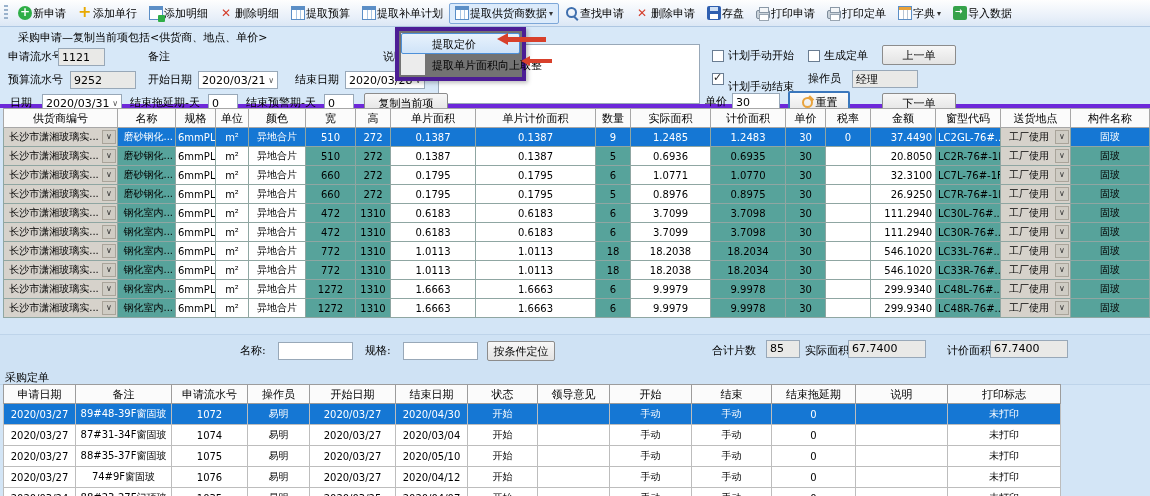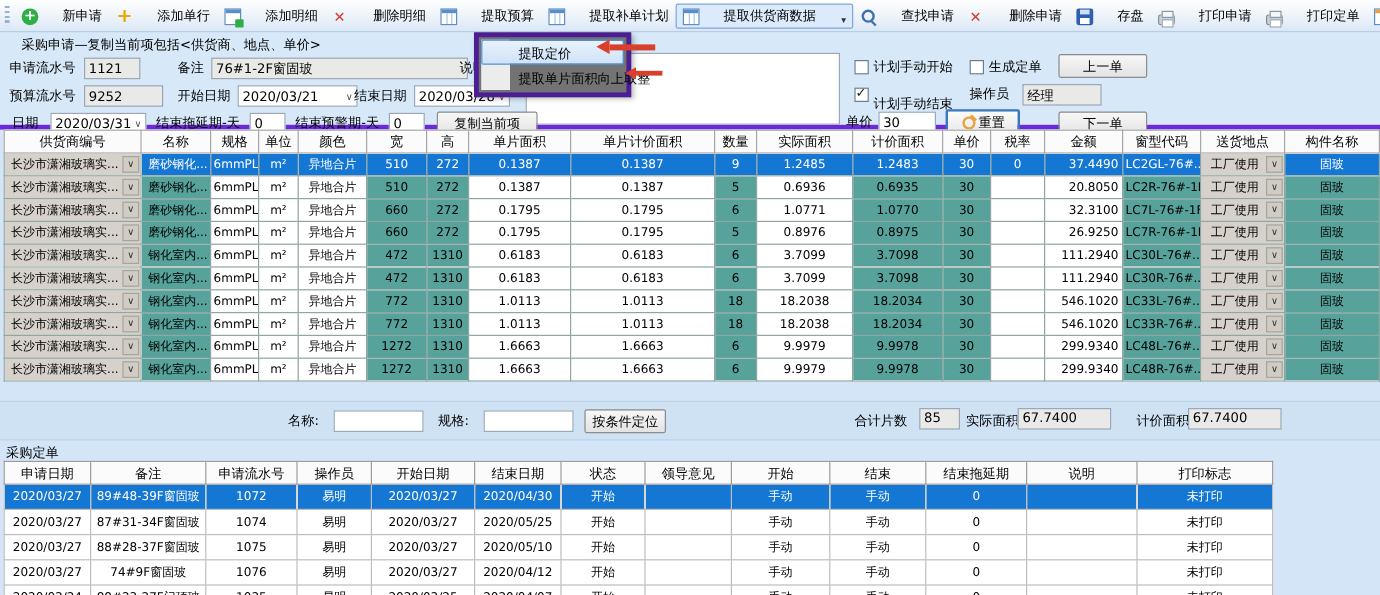--- a/index.html
+++ b/index.html
@@ -5,21 +5,21 @@
   html,body{margin:0;padding:0}
   body{width:1150px;height:496px;overflow:hidden;background:#d3e5f6;
        font-family:"DejaVu Sans","Liberation Sans",sans-serif;font-size:11px;color:#000}
   #app{position:relative;width:1150px;height:496px}
 
   
   .toolbar{position:absolute;left:0;top:0;width:1150px;height:27px;display:flex;align-items:center;
            background:linear-gradient(#fefefe,#e7eff9 70%,#dbe7f5);border-bottom:1px solid #aec7e2;padding-left:2px;box-sizing:border-box}
   .grip{width:4px;height:16px;margin:0 4px 0 2px;
         background:repeating-linear-gradient(#9ab2cc 0 2px,transparent 2px 4px);flex:none}
-  .tb-item{display:flex;align-items:flex-end;gap:20px;padding:2px 5px;border:1px solid transparent;border-radius:2px;white-space:nowrap;cursor:default}
+  .tb-item{display:flex;align-items:center;gap:1px;padding:2px 5px;border:1px solid transparent;border-radius:2px;white-space:nowrap;cursor:default}
   .tb-item.active{border-color:#7da7d8;background:#dcebfb}
   .tb-label{font-size:11px}
   .tb-arrow{font-size:8px;color:#333;margin-left:1px}
 
   
   .ic{width:14px;height:14px;position:relative;display:inline-block;flex:none;box-sizing:border-box}
   .ic-plus-circle-green{background:#2fae47;border-radius:50%}
   .ic-plus-circle-green::before{content:"+";position:absolute;left:0;right:0;top:-1px;text-align:center;color:#fff;font-weight:bold;font-size:12px}
   .ic-plus-yellow::before{content:"+";position:absolute;left:0;top:-4px;color:#e8a900;font-weight:900;font-size:16px}
   .ic-grid-blue,.ic-grid-add,.ic-dict{background:#fff;border:1px solid #5b8ec6}
@@ -83,21 +83,21 @@
   .ddwrap .ddbtn{flex:none;width:14px;height:14px;margin-right:1px;background:#cfccc4;border:1px solid #a9a49a;
                  font-size:8px;line-height:12px;text-align:center;color:#333;box-sizing:border-box}
   tr.selected td.c-teal,tr.selected td.c-white{background:#1577d4;color:#fff}
 
   .orders{position:absolute;left:3px;top:384px;width:1058px;background:#fff}
   .orders th{background:#fbfbfb;border:1px solid #9c9c9c;height:16px;font-weight:normal;font-size:11px;white-space:nowrap;overflow:hidden}
   .orders td{background:#fff;border:1px solid #bdbdbd;height:18px;font-size:10px;text-align:center;white-space:nowrap;overflow:hidden}
   .orders tr.selected td{background:#1577d4;color:#fff}
 
   
-  .filter-bar{position:absolute;left:0;top:334px;width:1150px;height:33px;background:#cfe2f4;
+  .filter-bar{position:absolute;left:0;top:334px;width:1150px;height:51px;background:#cfe2f4;
               border-top:1px solid #bed4ea;border-bottom:1px solid #bed4ea;box-sizing:border-box}
   .section-label{position:absolute;left:5px;top:370px;font-size:11px}
 
   .ic-reset{width:13px;height:13px;position:relative;display:inline-block;margin-right:2px}
   .ic-reset::before{content:"";position:absolute;left:1px;bottom:1px;width:7px;height:7px;border:2px solid #e8a33d;border-radius:50%}
   .ic-reset::after{content:"";position:absolute;right:0;top:1px;width:6px;height:3px;background:#e8a33d;transform:rotate(45deg)}
 </style>
 </head>
 <body>
 
@@ -162,30 +162,29 @@
       <div class="tb-item">
         <span class="ic ic-import"></span>
         <span class="tb-label">导入数据</span>
       </div>
     </div>
 
   <div class="form-area">
     <div class="lab" style="left:18px;top:2px">采购申请—复制当前项包括&lt;供货商、地点、单价&gt;</div>
 
     <div class="lab" style="left:8px;top:21px">申请流水号</div>
-    <input class="fld gray" style="left: 70px; top: 21px; width: 47px;" value="1121">
+    <input class="fld gray" style="left: 58px; top: 21px; width: 47px;" value="1121">
     <div class="lab" style="left:148px;top:21px">备注</div>
-    <input class="fld gray" style="left: 176px; top: 21px; width: 214px;" value="76#1-2F窗固玻">
     <div class="lab" style="left:383px;top:21px">说明</div>
     <textarea class="note-ta" style="left: 438px; top: 17px; width: 262px; height: 60px;"></textarea>
 
     <div class="lab" style="left:8px;top:44px">预算流水号</div>
     <input class="fld gray" style="left: 70px; top: 44px; width: 66px;" value="9252">
     <div class="lab" style="left:148px;top:44px">开始日期</div>
-    <div class="sel" style="left:198px;top:44px;width:100px">
+    <div class="sel" style="left:198px;top:44px;width:80px">
       <span class="sv">2020/03/21</span>
       <span class="sa">∨</span>
     </div>
     <div class="lab" style="left:295px;top:44px">结束日期</div>
     <div class="sel" style="left:345px;top:44px;width:80px">
       <span class="sv">2020/03/28</span>
       <span class="sa">∨</span>
     </div>
 
     <div class="lab" style="left:10px;top:67px">日期</div>
@@ -643,32 +642,32 @@
           <td>0</td>
           <td></td>
           <td>未打印</td>
         </tr>
         <tr>
           <td>2020/03/27</td>
           <td>87#31-34F窗固玻</td>
           <td>1074</td>
           <td>易明</td>
           <td>2020/03/27</td>
-          <td>2020/05/25</td>
+          <td>2020/03/04</td>
           <td>开始</td>
           <td></td>
           <td>手动</td>
           <td>手动</td>
           <td>0</td>
           <td></td>
           <td>未打印</td>
         </tr>
         <tr>
           <td>2020/03/27</td>
-          <td>88#28-37F窗固玻</td>
+          <td>88#35-37F窗固玻</td>
           <td>1075</td>
           <td>易明</td>
           <td>2020/03/27</td>
           <td>2020/05/10</td>
           <td>开始</td>
           <td></td>
           <td>手动</td>
           <td>手动</td>
           <td>0</td>
           <td></td>

